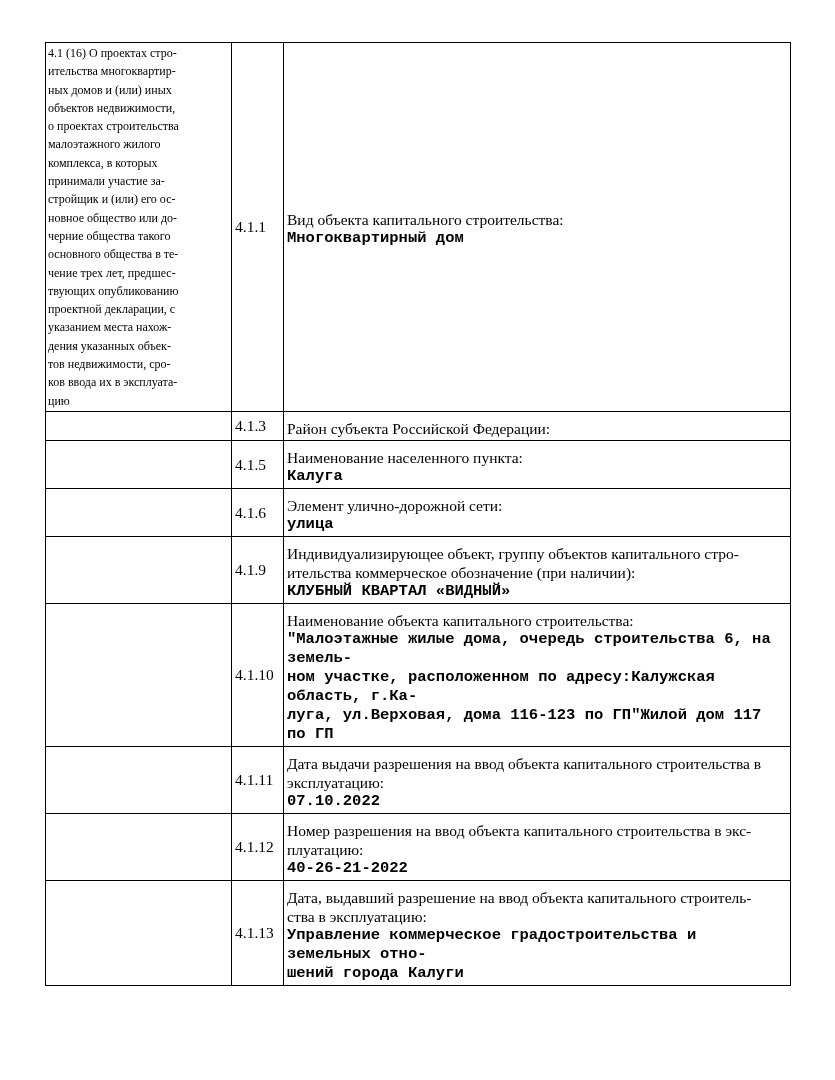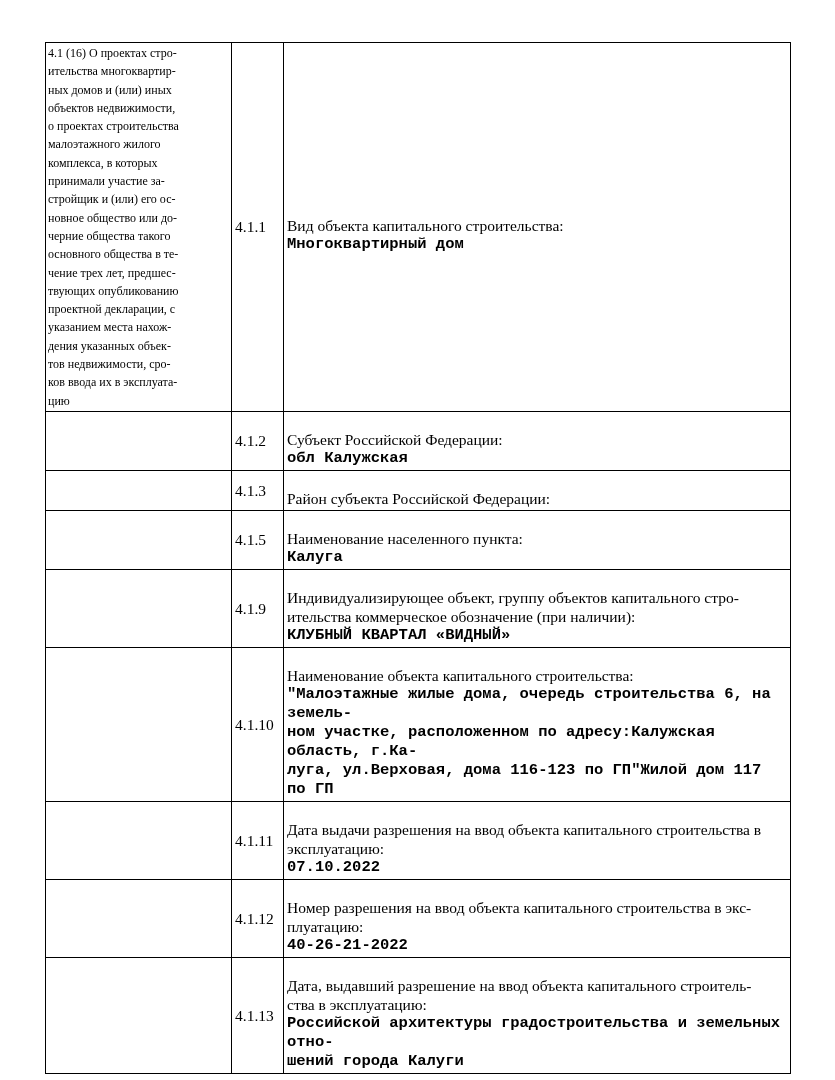--- a/index.html
+++ b/index.html
@@ -32,21 +32,21 @@
   }
   .section-text {
     white-space: pre-line;
     font-size: 12px;
     line-height: 18.3px;
   }
   td.c-code {
     padding: 1px 2px 1px 3px;
   }
   td.c-content {
-    padding: 18px 4px 2px 3px;
+    padding: 7px 4px 2px 3px;
     margin-left: 48px;
   }
   .lbl { white-space: pre-line; font-weight: normal; }
   .val { white-space: pre-line; font-weight: bold; font-family: Liberation Mono, monospace; }
   .val .prefix { font-weight: normal; }
 </style>
 </head>
 <body>
 
 <div class="page">
@@ -81,48 +81,48 @@
 ков ввода их в эксплуата-
 цию</div>
       </td>
       <td class="c-code">4.1.1</td>
       <td class="c-content">
         <div class="lbl">Вид объекта капитального строительства:</div>
         <div class="val">Многоквартирный дом</div>
       </td>
     </tr>
 
-    <tr>
-      <td class="c-left"></td>
-      <td class="c-code">4.1.2</td>
-      <td class="c-content">
-        <div class="lbl">Субъект Российской Федерации:</div>
-        <div class="val">обл Калужская</div>
-      </td>
-    </tr>
 
     <tr>
       <td class="c-left"></td>
       <td class="c-code">4.1.3</td>
       <td class="c-content">
         <div class="lbl">Район субъекта Российской Федерации:</div>
         <div class="val"></div>
       </td>
     </tr>
 
 
     <tr>
       <td class="c-left"></td>
       <td class="c-code">4.1.5</td>
       <td class="c-content">
         <div class="lbl">Наименование населенного пункта:</div>
         <div class="val">Калуга</div>
       </td>
     </tr>
 
+    <tr>
+      <td class="c-left"></td>
+      <td class="c-code">4.1.6</td>
+      <td class="c-content">
+        <div class="lbl">Элемент улично-дорожной сети:</div>
+        <div class="val">улица</div>
+      </td>
+    </tr>
 
 
 
     <tr>
       <td class="c-left"></td>
       <td class="c-code">4.1.9</td>
       <td class="c-content">
         <div class="lbl">Индивидуализирующее объект, группу объектов капитального стро-
 ительства коммерческое обозначение (при наличии):</div>
         <div class="val">КЛУБНЫЙ КВАРТАЛ «ВИДНЫЙ»</div>
@@ -159,20 +159,20 @@
         <div class="val">40-26-21-2022</div>
       </td>
     </tr>
 
     <tr>
       <td class="c-left"></td>
       <td class="c-code">4.1.13</td>
       <td class="c-content">
         <div class="lbl">Дата, выдавший разрешение на ввод объекта капитального строитель-
 ства в эксплуатацию:</div>
-        <div class="val">Российской архитектуры градостроительства и земельных отно-
+        <div class="val">Управление коммерческое градостроительства и земельных отно-
 шений города Калуги</div>
       </td>
     </tr>
 
   </tbody>
     </table>
 </div>
 
 </body></html>

